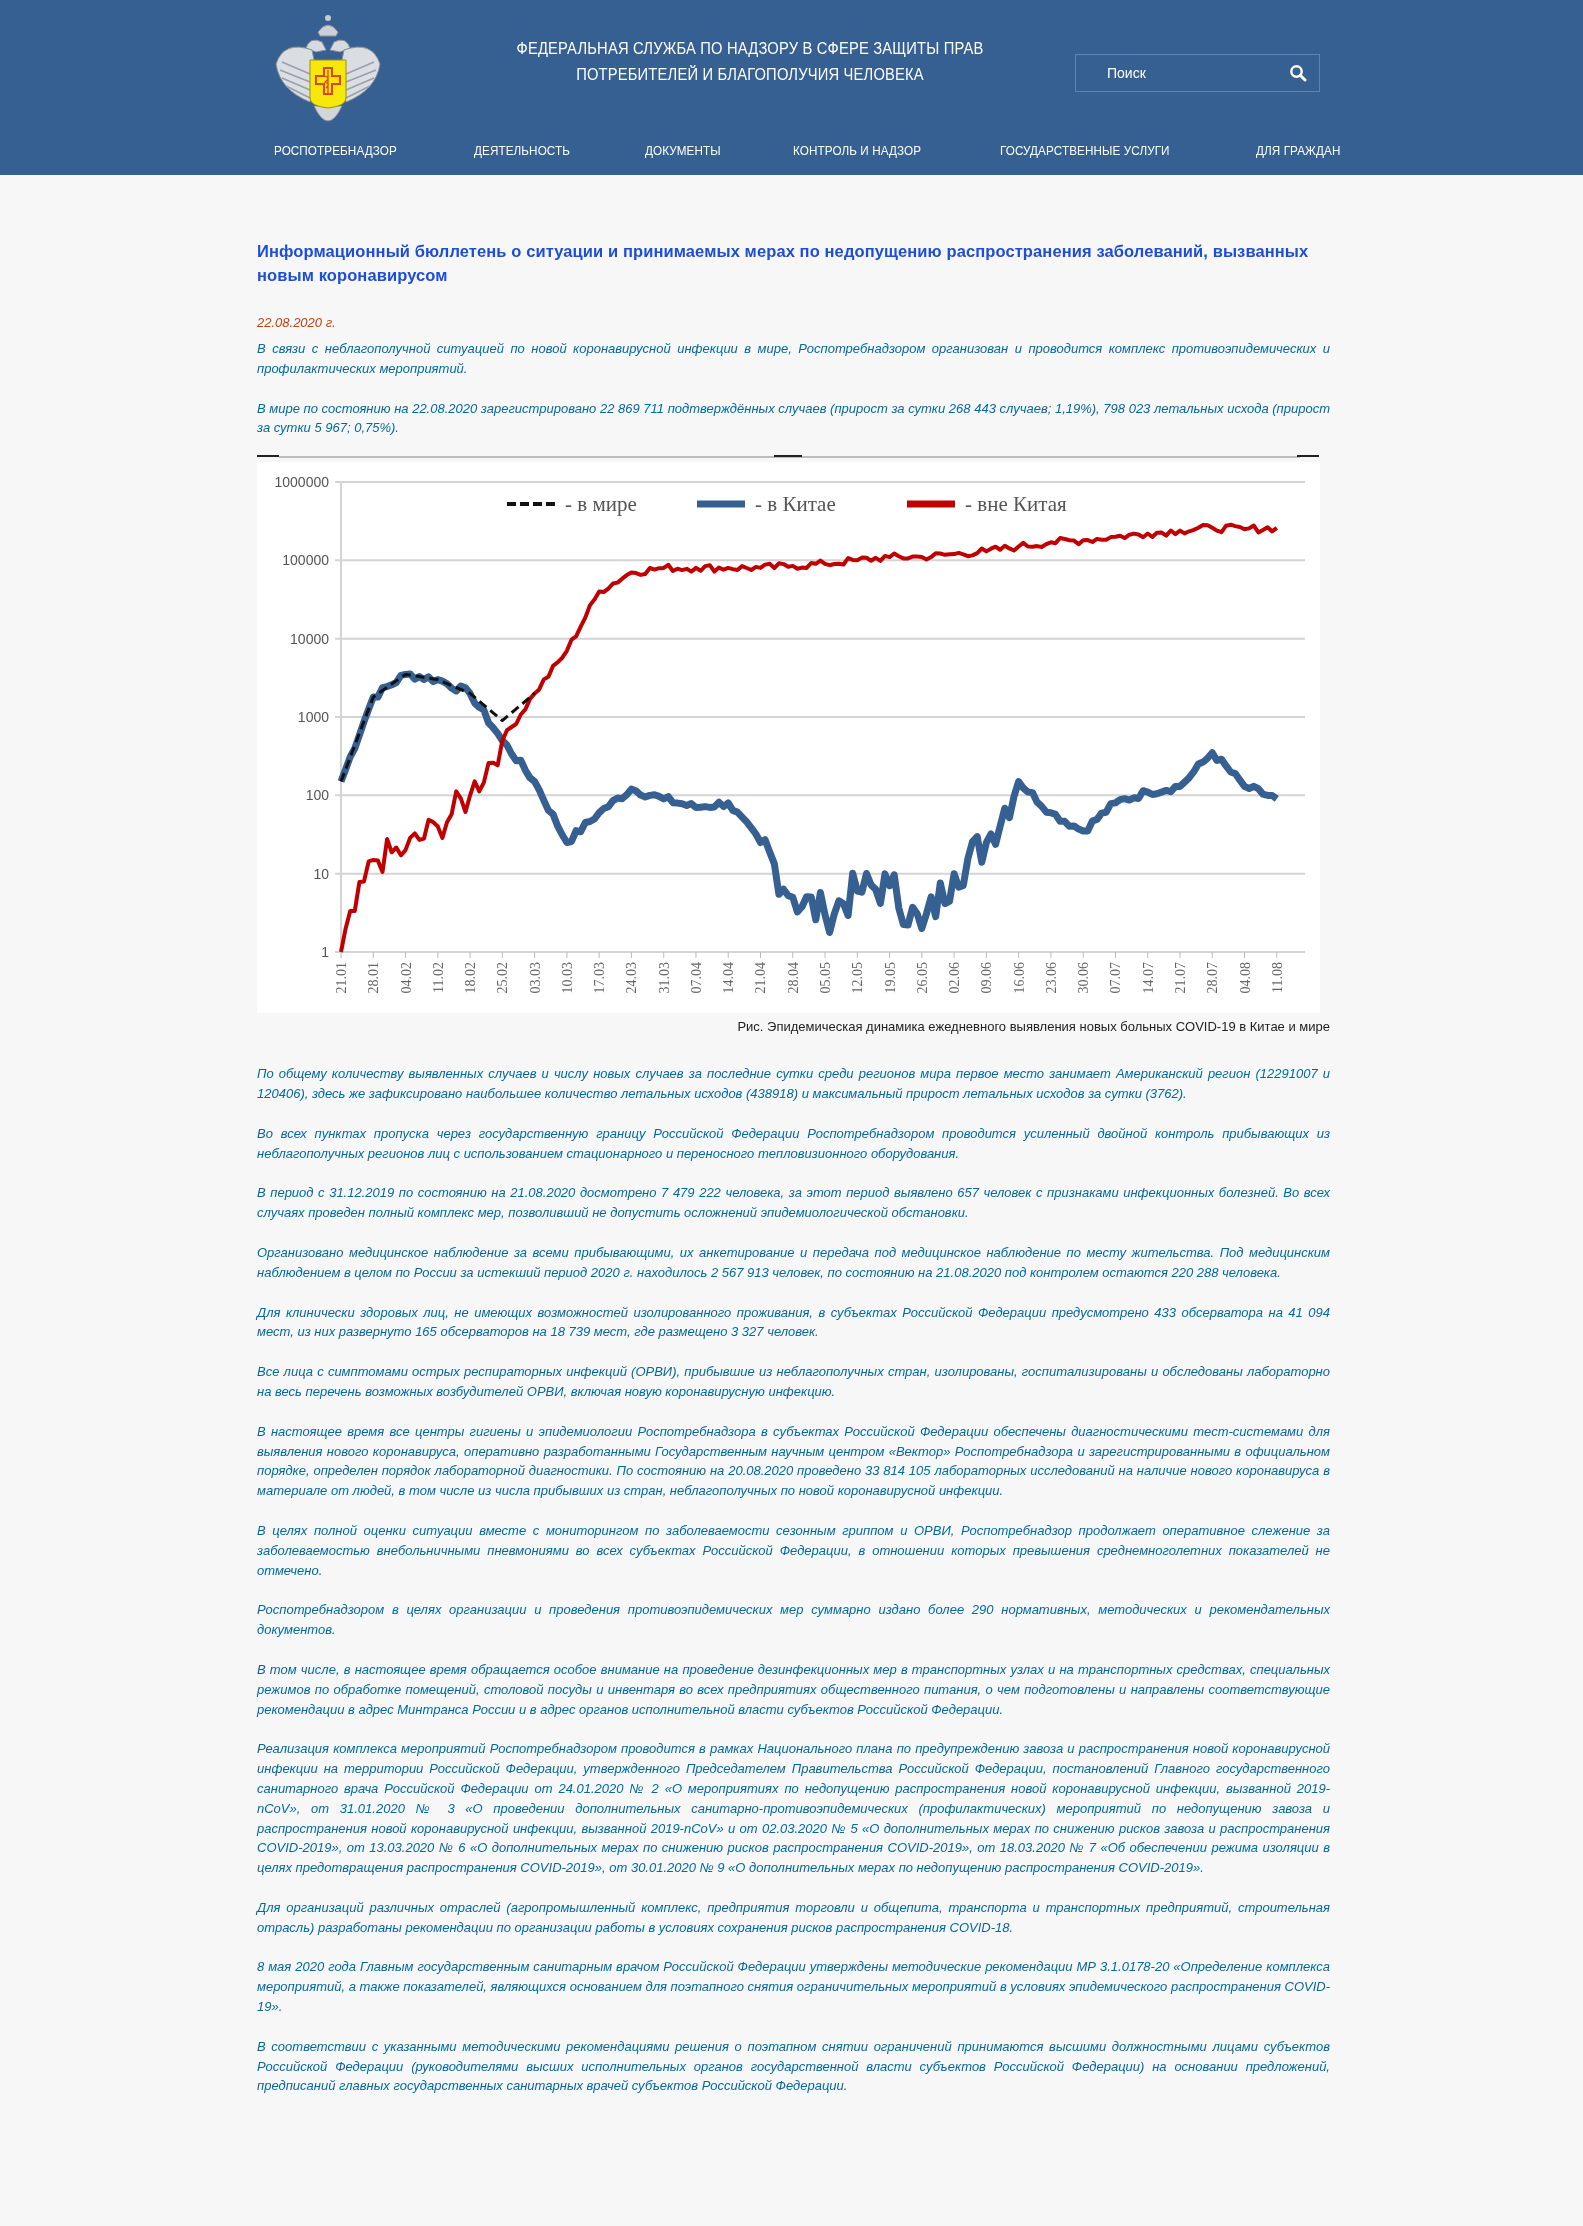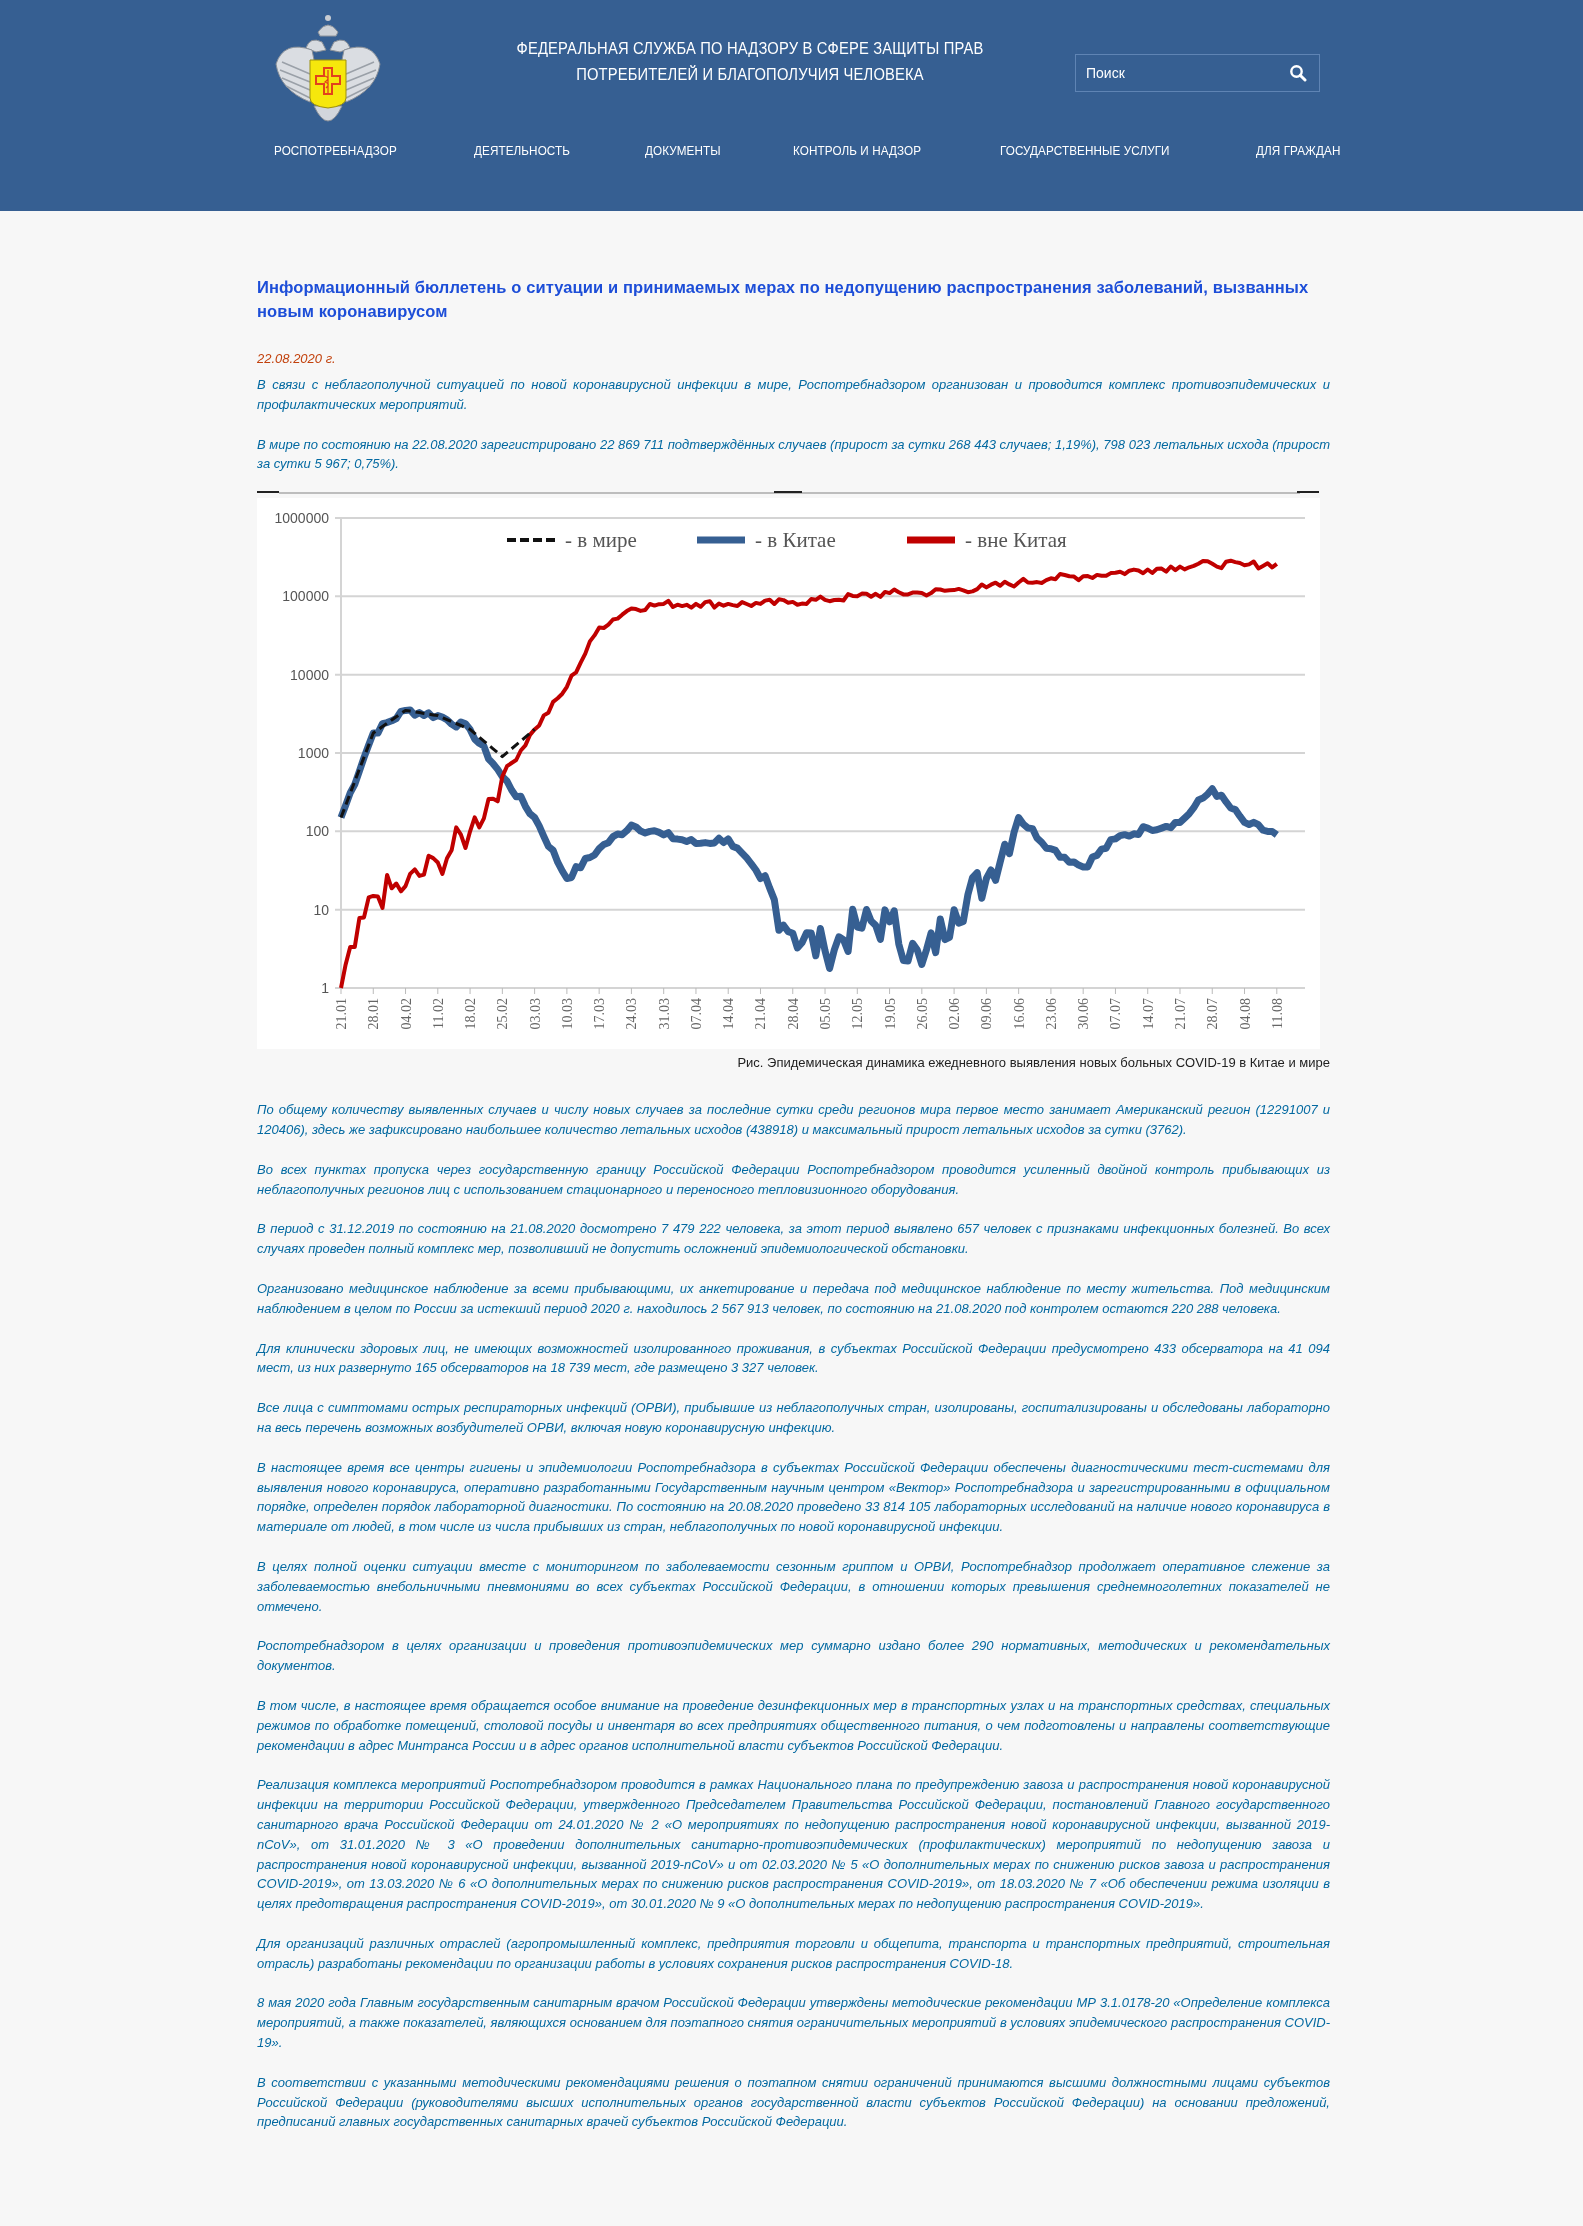--- a/index.html
+++ b/index.html
@@ -1,25 +1,25 @@
 <!DOCTYPE html>
 <html><head>
 <meta charset="utf-8">
 <style>
   * { box-sizing: border-box; margin: 0; padding: 0; }
   html, body { width: 1583px; background: #f7f7f7; }
   body { font-family: "Liberation Sans", sans-serif; color: #222; }
 
-  .header { width: 1583px; height: 211px; background: #365f92; position: relative; }
+  .header { width: 1583px; height: 175px; background: #365f92; position: relative; }
   .logo { position: absolute; left: 270px; top: 10px; width: 116px; height: 122px; }
   .site-title { position: absolute; left: 470px; top: 36px; width: 560px; text-align: center;
     color: #fff; font-family: "Liberation Sans", sans-serif; font-size: 16px; line-height: 26px;
     letter-spacing: 0.2px; transform: scaleX(0.92); transform-origin: center; }
   .search { position: absolute; left: 1075px; top: 54px; width: 245px; height: 38px;
-    border: 1px solid #5f84b4; display: flex; align-items: center; justify-content: space-between;
+    border: 1px solid #5f84b4; display: flex; align-items: center; justify-content: flex-end;
     padding: 0 10px 0 10px; }
   .search input { background: transparent; border: none; outline: none; color: #fff;
     font-family: "Liberation Sans", sans-serif; font-size: 14px; width: 180px; }
   .search input::placeholder { color: #fff; opacity: 1; }
   .search-btn { width: 22px; height: 22px; display: flex; align-items: center; justify-content: center; cursor: pointer; }
   .nav { position: absolute; left: 274px; top: 143px; display: flex; gap: 12px; }
   .nav a { color: #fff; text-decoration: none; font-size: 13px; letter-spacing: 0.1px;
     transform: scaleX(0.9); transform-origin: left; white-space: nowrap; display: inline-block; }
 
   .content { width: 1073px; margin-left: 257px; padding-top: 64px; padding-bottom: 20px; }

